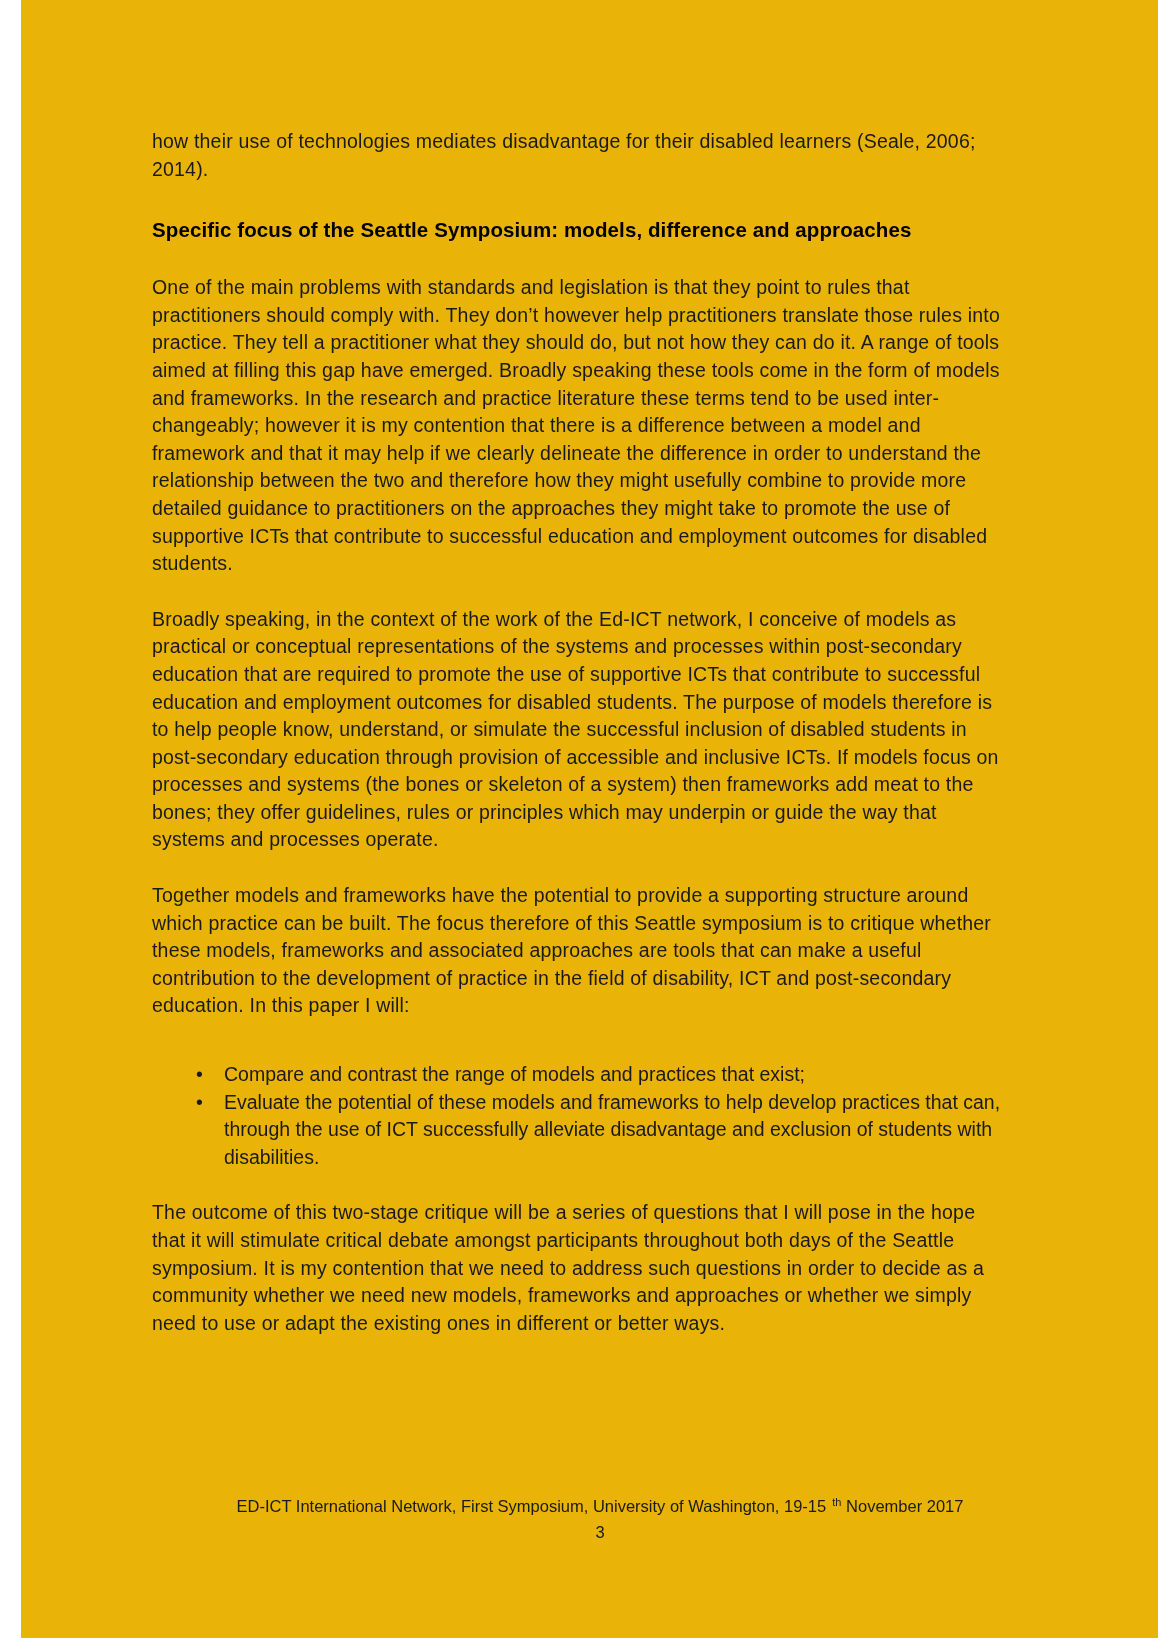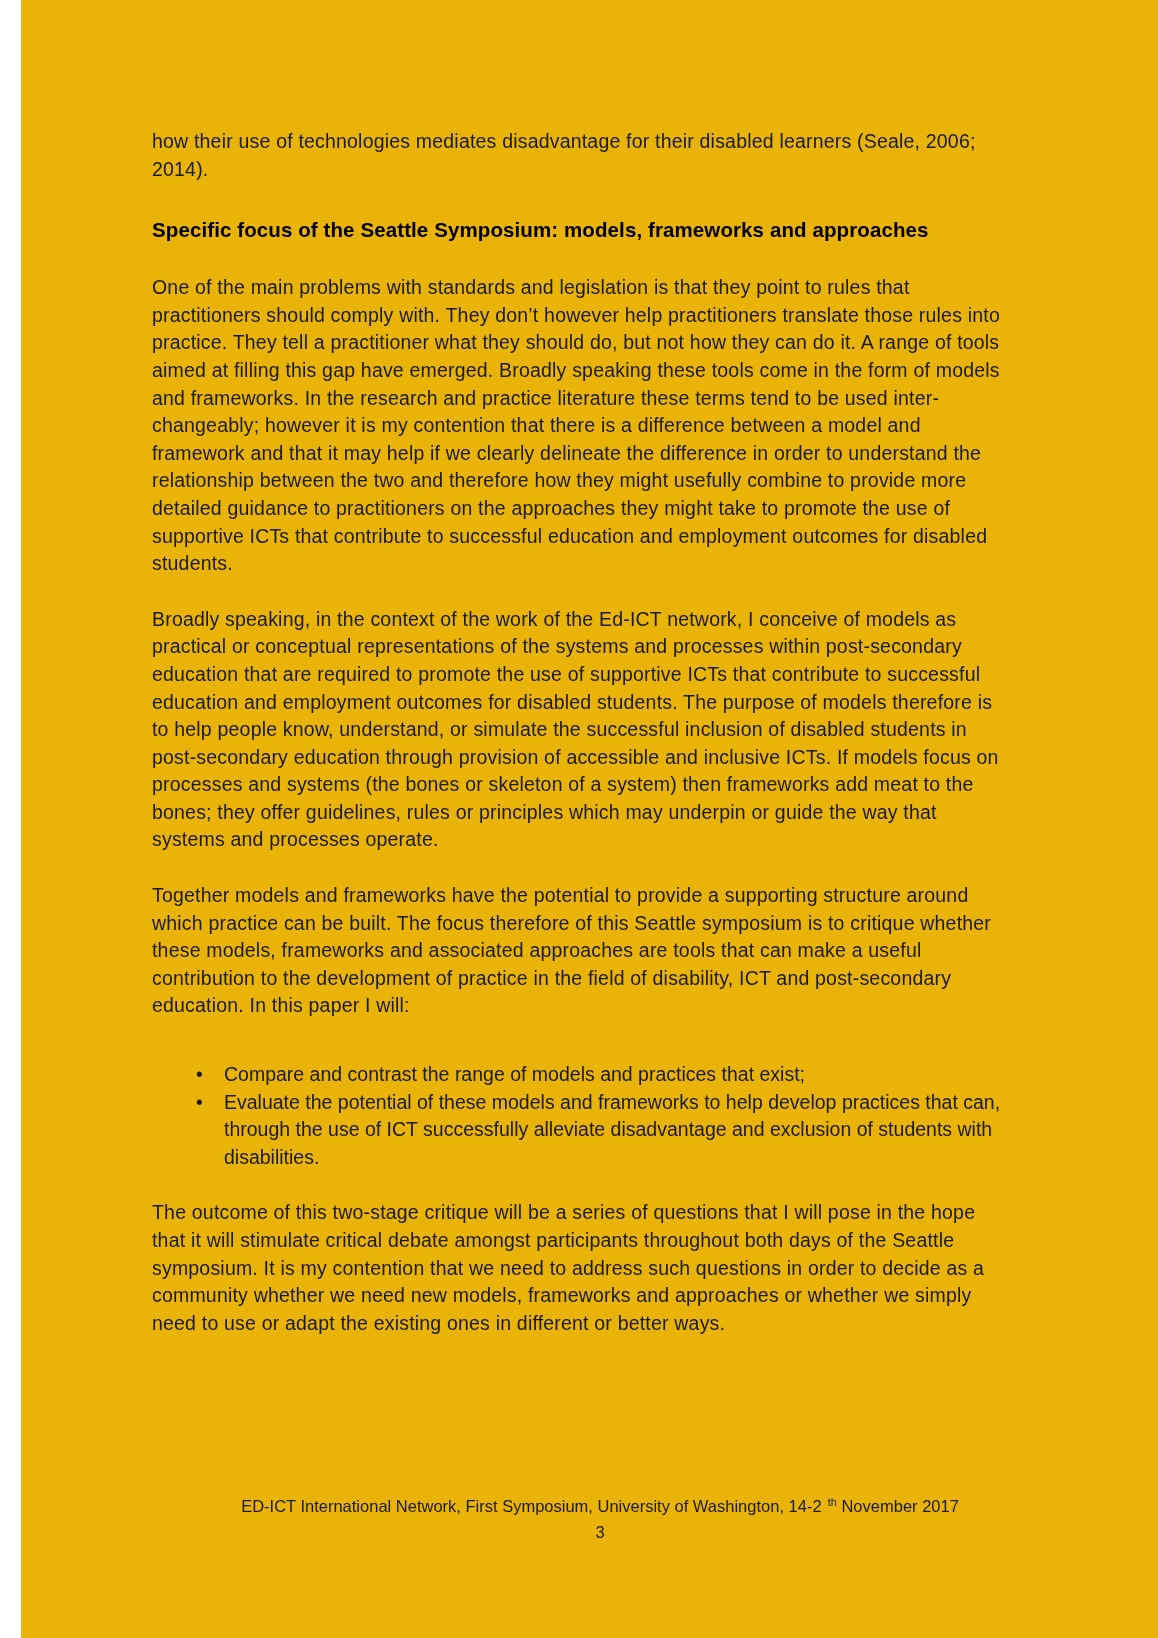--- a/index.html
+++ b/index.html
@@ -88,21 +88,21 @@
 </style>
 </head>
 <body>
 
 <div class="page">
 
   <div class="content">
 
     <p class="body-text">how their use of technologies mediates disadvantage for their disabled learners (Seale, 2006; 2014).</p>
 
-    <h2 class="section-heading">Specific focus of the Seattle Symposium: models, frameworks and approaches</h2>
+    <h2 class="section-heading">Specific focus of the Seattle Symposium: models, difference and approaches</h2>
 
     <p class="body-text">One of the main problems with standards and legislation is that they point to rules that practitioners should comply with. They don’t however help practitioners translate those rules into practice. They tell a practitioner what they should do, but not how they can do it. A range of tools aimed at filling this gap have emerged. Broadly speaking these tools come in the form of models and frameworks. In the research and practice literature these terms tend to be used inter-changeably; however it is my contention that there is a difference between a model and framework and that it may help if we clearly delineate the difference in order to understand the relationship between the two and therefore how they might usefully combine to provide more detailed guidance to practitioners on the approaches they might take to promote the use of supportive ICTs that contribute to successful education and employment outcomes for disabled students.</p>
 
     <p class="body-text">Broadly speaking, in the context of the work of the Ed-ICT network, I conceive of models as practical or conceptual representations of the systems and processes within post-secondary education that are required to promote the use of supportive ICTs that contribute to successful education and employment outcomes for disabled students. The purpose of models therefore is to help people know, understand, or simulate the successful inclusion of disabled students in post-secondary education through provision of accessible and inclusive ICTs. If models focus on processes and systems (the bones or skeleton of a system) then frameworks add meat to the bones; they offer guidelines, rules or principles which may underpin or guide the way that systems and processes operate.</p>
 
     <p class="body-text">Together models and frameworks have the potential to provide a supporting structure around which practice can be built. The focus therefore of this Seattle symposium is to critique whether these models, frameworks and associated approaches are tools that can make a useful contribution to the development of practice in the field of disability, ICT and post-secondary education. In this paper I will:</p>
 
     <div class="list-spacer-top"></div>
 
     <ul class="bullet-list">
@@ -115,18 +115,18 @@
         <span>Evaluate the potential of these models and frameworks to help develop practices that can, through the use of ICT successfully alleviate disadvantage and exclusion of students with disabilities.</span>
       </li>
     </ul>
 
     <p class="body-text">The outcome of this two-stage critique will be a series of questions that I will pose in the hope that it will stimulate critical debate amongst participants throughout both days of the Seattle symposium. It is my contention that we need to address such questions in order to decide as a community whether we need new models, frameworks and approaches or whether we simply need to use or adapt the existing ones in different or better ways.</p>
 
   </div>
 
   <div class="footer">
     <div class="footer-line">
-      <span>ED-ICT International Network, First Symposium, University of Washington, 14-2 </span><sup>th</sup><span> November 2017</span>
+      <span>ED-ICT International Network, First Symposium, University of Washington, 19-15 </span><sup>th</sup><span> November 2017</span>
     </div>
     <div class="page-number">3</div>
   </div>
 
 </div>
 
 </body></html>

